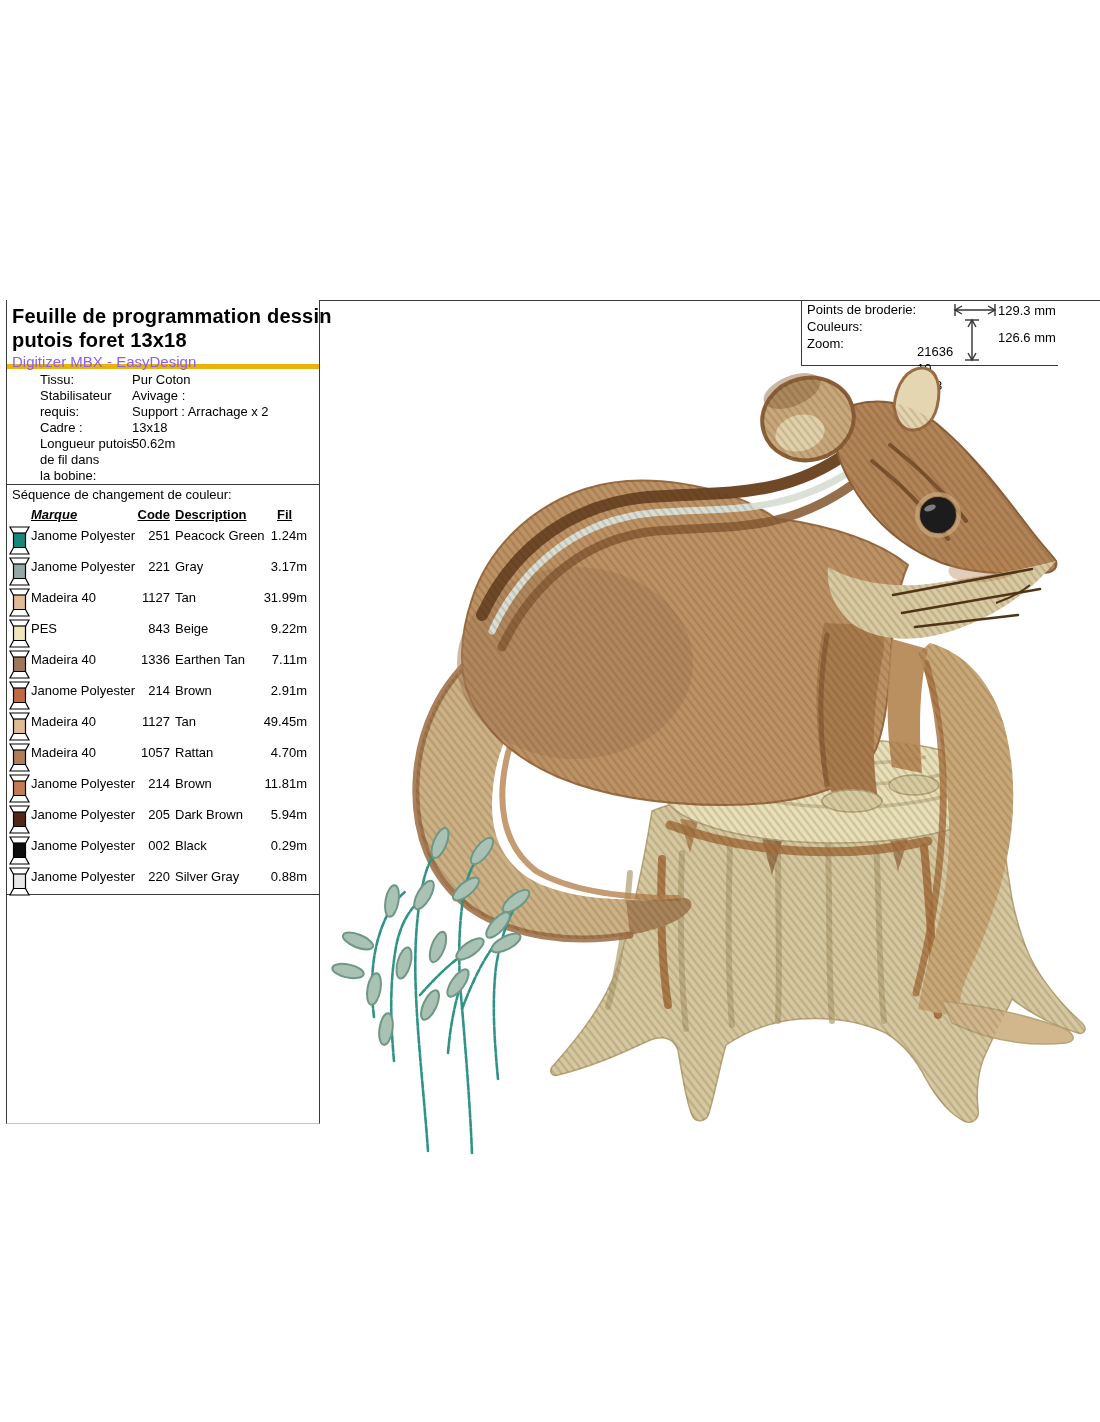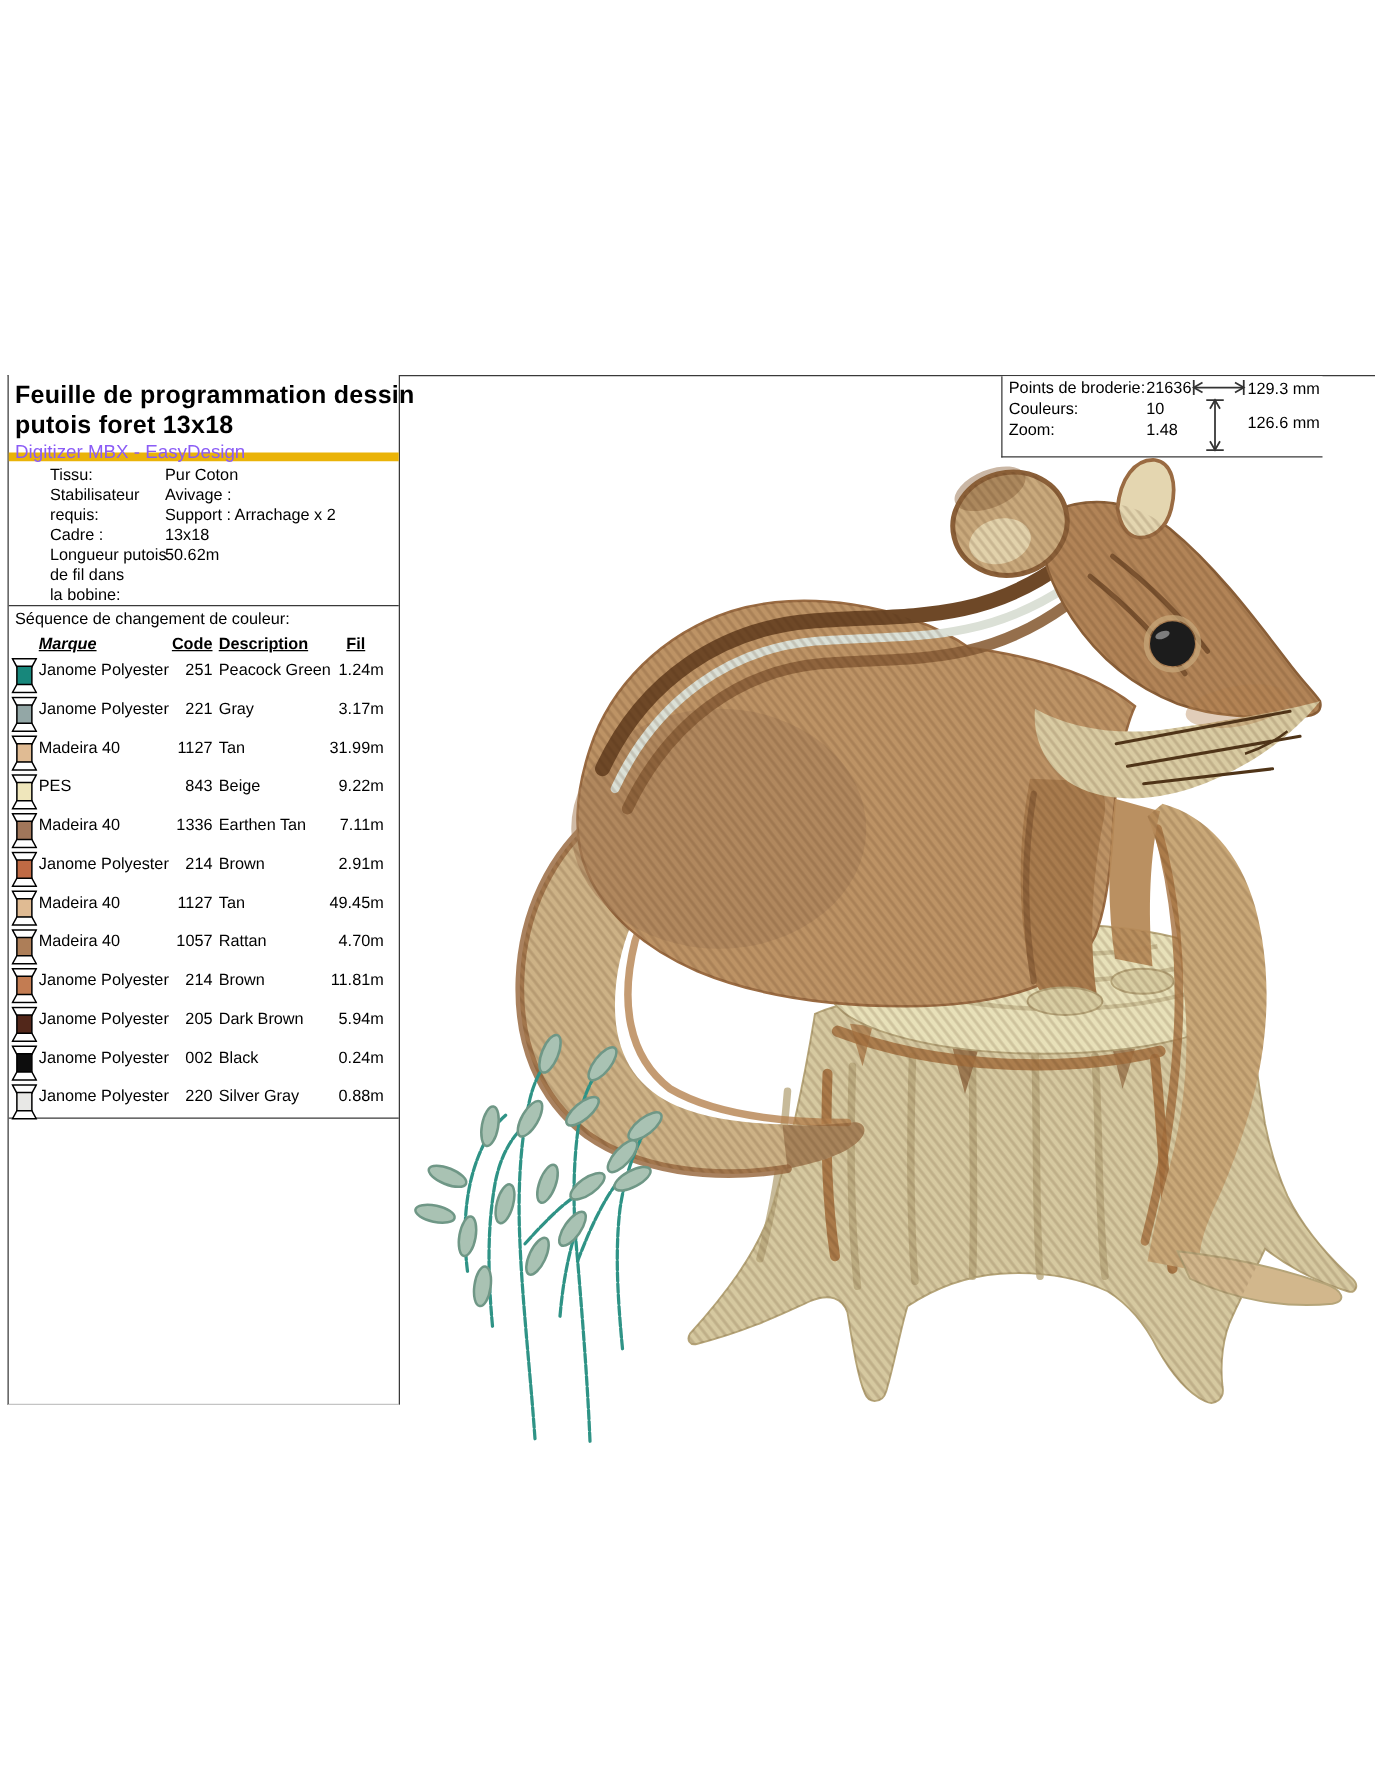--- a/index.html
+++ b/index.html
@@ -8,21 +8,21 @@
     font-family:"Liberation Sans",sans-serif;color:#000;
     -webkit-font-smoothing:antialiased;overflow:hidden;
   }
   .top-rule{position:absolute;left:6px;top:300px;width:1094px;height:0;border-top:1px solid #3a3a3a;}
   
   .left-panel{
     position:absolute;left:6px;top:300px;width:314px;height:824px;box-sizing:border-box;
     border-left:1px solid #3a3a3a;border-right:1px solid #3a3a3a;border-bottom:1px solid #c4c4c4;
     background:#fff;
   }
-  .title-block{height:69px;box-sizing:border-box;border-bottom:7px solid #eab308;padding:4px 0 0 5px;}
+  .title-block{height:69px;box-sizing:border-box;border-bottom:5px solid #eab308;padding:4px 0 0 5px;}
   .title-line{font-size:20px;font-weight:bold;line-height:24px;letter-spacing:.2px;white-space:nowrap;}
   .subtitle{font-size:15px;line-height:17px;margin-top:1px;color:#8b5cf6;}
   .info-block{height:116px;box-sizing:border-box;border-bottom:1px solid #3a3a3a;padding:3px 0 0 5px;font-size:13px;}
   .info-row{height:16px;line-height:16px;white-space:nowrap;margin-left:28px;}
   .info-row .lbl{display:inline-block;width:92px;}
   .seq-block{position:relative;height:410px;box-sizing:border-box;border-bottom:1px solid #3a3a3a;font-size:13px;}
   .seq-heading{padding:3px 0 0 5px;height:17px;line-height:14px;}
   .seq-headers{position:relative;height:20px;font-weight:bold;}
   .seq-headers span{text-decoration:underline;position:absolute;top:2px;}
   .h-marque{left:24px;font-style:italic;}
@@ -37,21 +37,21 @@
   .c-desc{left:168px;}
   .c-fil{left:228px;width:72px;text-align:right;}
   
   .stats-box{
     position:absolute;left:801px;top:301px;width:257px;height:65px;box-sizing:border-box;
     border-left:1px solid #3a3a3a;border-bottom:1px solid #3a3a3a;font-size:13px;background:#fff;
   }
   .stat-rows{position:absolute;left:0;top:0;width:150px;}
   .stat-row{position:relative;height:16px;line-height:16px;margin-top:1px;}
   .stat-row .s-lbl{position:absolute;left:5px;white-space:nowrap;}
-  .stat-row .s-val{position:absolute;left:115px;white-space:nowrap;}
+  .stat-row .s-val{position:absolute;left:115px;white-space:nowrap;margin-top:42px;}
   .dim-arrows{position:absolute;left:150px;top:2px;}
   .mm-w{position:absolute;left:196px;top:2px;white-space:nowrap;}
   .mm-h{position:absolute;left:196px;top:29px;white-space:nowrap;}
   
   .artwork{position:absolute;left:330px;top:353px;}
 </style>
 </head>
 <body>
 
 <div class="top-rule"></div>
@@ -226,21 +226,21 @@
 
   <div class="seq-row">
     <svg class="spool" width="21" height="29" viewBox="0 0 21 29">
       <path d="M1,1 H20 L16.5,7.5 H4.5 Z" fill="#ffffff" stroke="#000" stroke-width="1.2"></path>
       <rect class="spool-core" x="4.5" y="7" width="12" height="15" fill="#0d0d0d" stroke="#000" stroke-width="1.2"></rect>
       <path d="M1,28 H20 L16.5,21.5 H4.5 Z" fill="#ffffff" stroke="#000" stroke-width="1.2"></path>
     </svg>
     <span class="c-marque">Janome Polyester</span>
     <span class="c-code">002</span>
     <span class="c-desc">Black</span>
-    <span class="c-fil">0.24m</span>
+    <span class="c-fil">0.29m</span>
   </div>
 
   <div class="seq-row">
     <svg class="spool" width="21" height="29" viewBox="0 0 21 29">
       <path d="M1,1 H20 L16.5,7.5 H4.5 Z" fill="#ffffff" stroke="#000" stroke-width="1.2"></path>
       <rect class="spool-core" x="4.5" y="7" width="12" height="15" fill="#e8e8e6" stroke="#000" stroke-width="1.2"></rect>
       <path d="M1,28 H20 L16.5,21.5 H4.5 Z" fill="#ffffff" stroke="#000" stroke-width="1.2"></path>
     </svg>
     <span class="c-marque">Janome Polyester</span>
     <span class="c-code">220</span>

